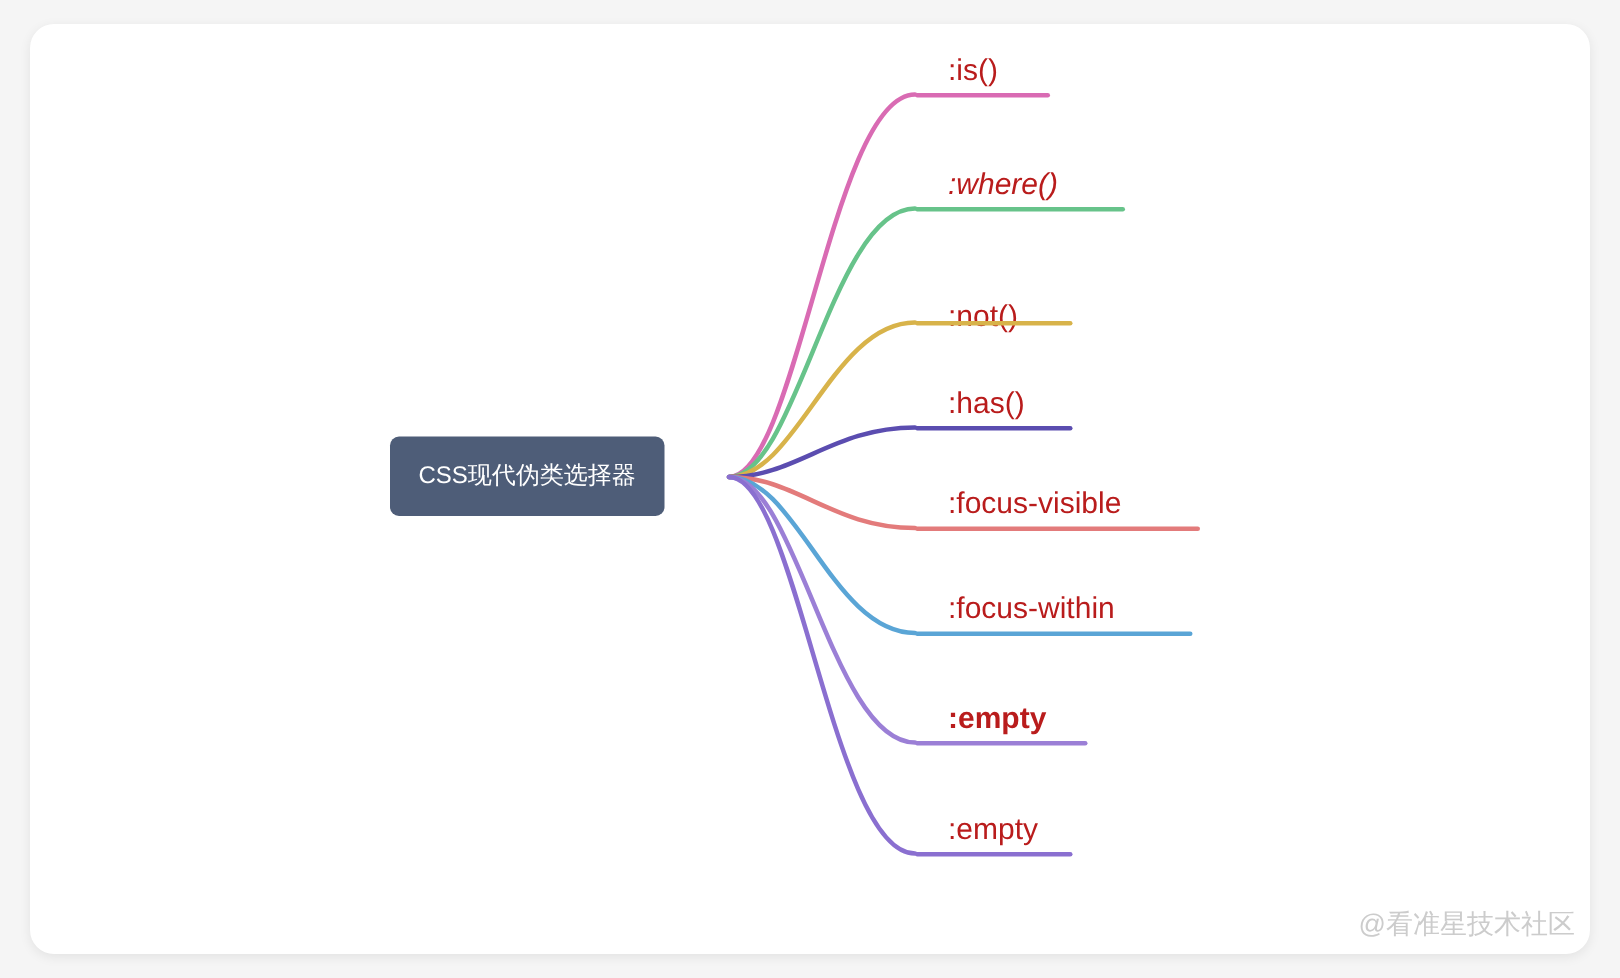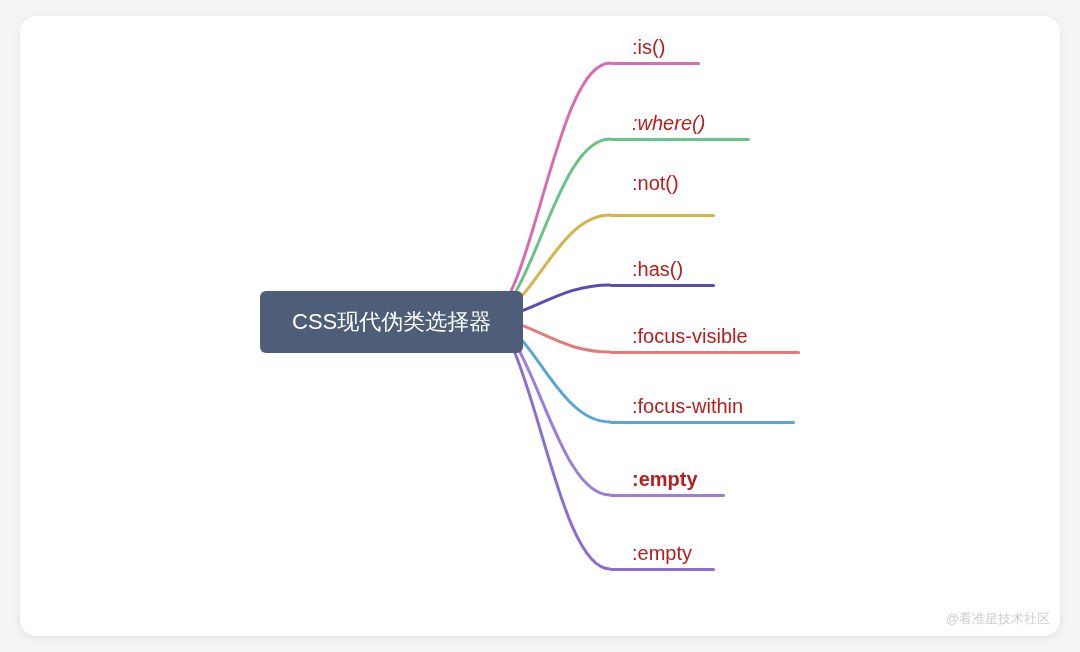--- a/index.html
+++ b/index.html
@@ -20,22 +20,22 @@
       box-shadow: 0 2px 8px rgba(0,0,0,0.08);
       position: relative;
       overflow: hidden;
     }
     .root-node {
       position: absolute;
       left: 240px;
       top: 275px;
       background: #4e5d78;
       color: #ffffff;
-      font-size: 22px;
-      padding: 16px 32px;
+      font-size: 16px;
+      padding: 16px 19px;
       border-radius: 6px;
       white-space: nowrap;
     }
     .child-node {
       position: absolute;
       left: 612px;
       font-size: 20px;
       color: #b91c1c;
       white-space: nowrap;
     }
@@ -50,21 +50,21 @@
       left: 0;
       top: 0;
       width: 100%;
       height: 100%;
       pointer-events: none;
     }
     .watermark {
       position: absolute;
       right: 10px;
       bottom: 8px;
-      font-size: 13px;
+      font-size: 18px;
       color: #cccccc;
       text-align: center;
     }
   </style>
 </head>
 <body>
 
 <div class="card">
   <svg class="connectors">
       <path d="M 466 302 C 511 302, 535 47, 590 47" stroke="#d96bb3" stroke-width="3" fill="none" stroke-linecap="round"></path>
@@ -74,21 +74,21 @@
       <path d="M 466 302 C 511 302, 535 336, 590 336" stroke="#e37b7b" stroke-width="3" fill="none" stroke-linecap="round"></path>
       <path d="M 466 302 C 511 302, 535 406, 590 406" stroke="#5aa5d6" stroke-width="3" fill="none" stroke-linecap="round"></path>
       <path d="M 466 302 C 511 302, 535 479, 590 479" stroke="#9b7fd6" stroke-width="3" fill="none" stroke-linecap="round"></path>
       <path d="M 466 302 C 511 302, 535 553, 590 553" stroke="#8a6fd0" stroke-width="3" fill="none" stroke-linecap="round"></path>
     </svg>
 
   <div class="root-node">CSS现代伪类选择器</div>
 
   <div class="child-node" style="top: 20px;">:is()</div>
   <div class="child-node" style="top: 96px; font-style: italic;">:where()</div>
-  <div class="child-node" style="top: 156px;">:not()</div>
+  <div class="child-node" style="top: 184px;">:not()</div>
   <div class="child-node" style="top: 242px;">:has()</div>
   <div class="child-node" style="top: 309px; text-align: center;">:focus-visible</div>
   <div class="child-node" style="top: 379px;">:focus-within</div>
   <div class="child-node" style="top: 452px; font-weight: bold;">:empty</div>
   <div class="child-node" style="top: 526px;">:empty</div>
 
   <div class="child-underline" style="top: 46px; width: 90px; background: rgb(217, 107, 179);"></div>
   <div class="child-underline" style="top: 122px; width: 140px; background: rgb(103, 195, 138);"></div>
   <div class="child-underline" style="top: 198px; width: 105px; background: rgb(216, 179, 74);"></div>
   <div class="child-underline" style="top: 268px; width: 105px; background: rgb(91, 77, 176);"></div>

